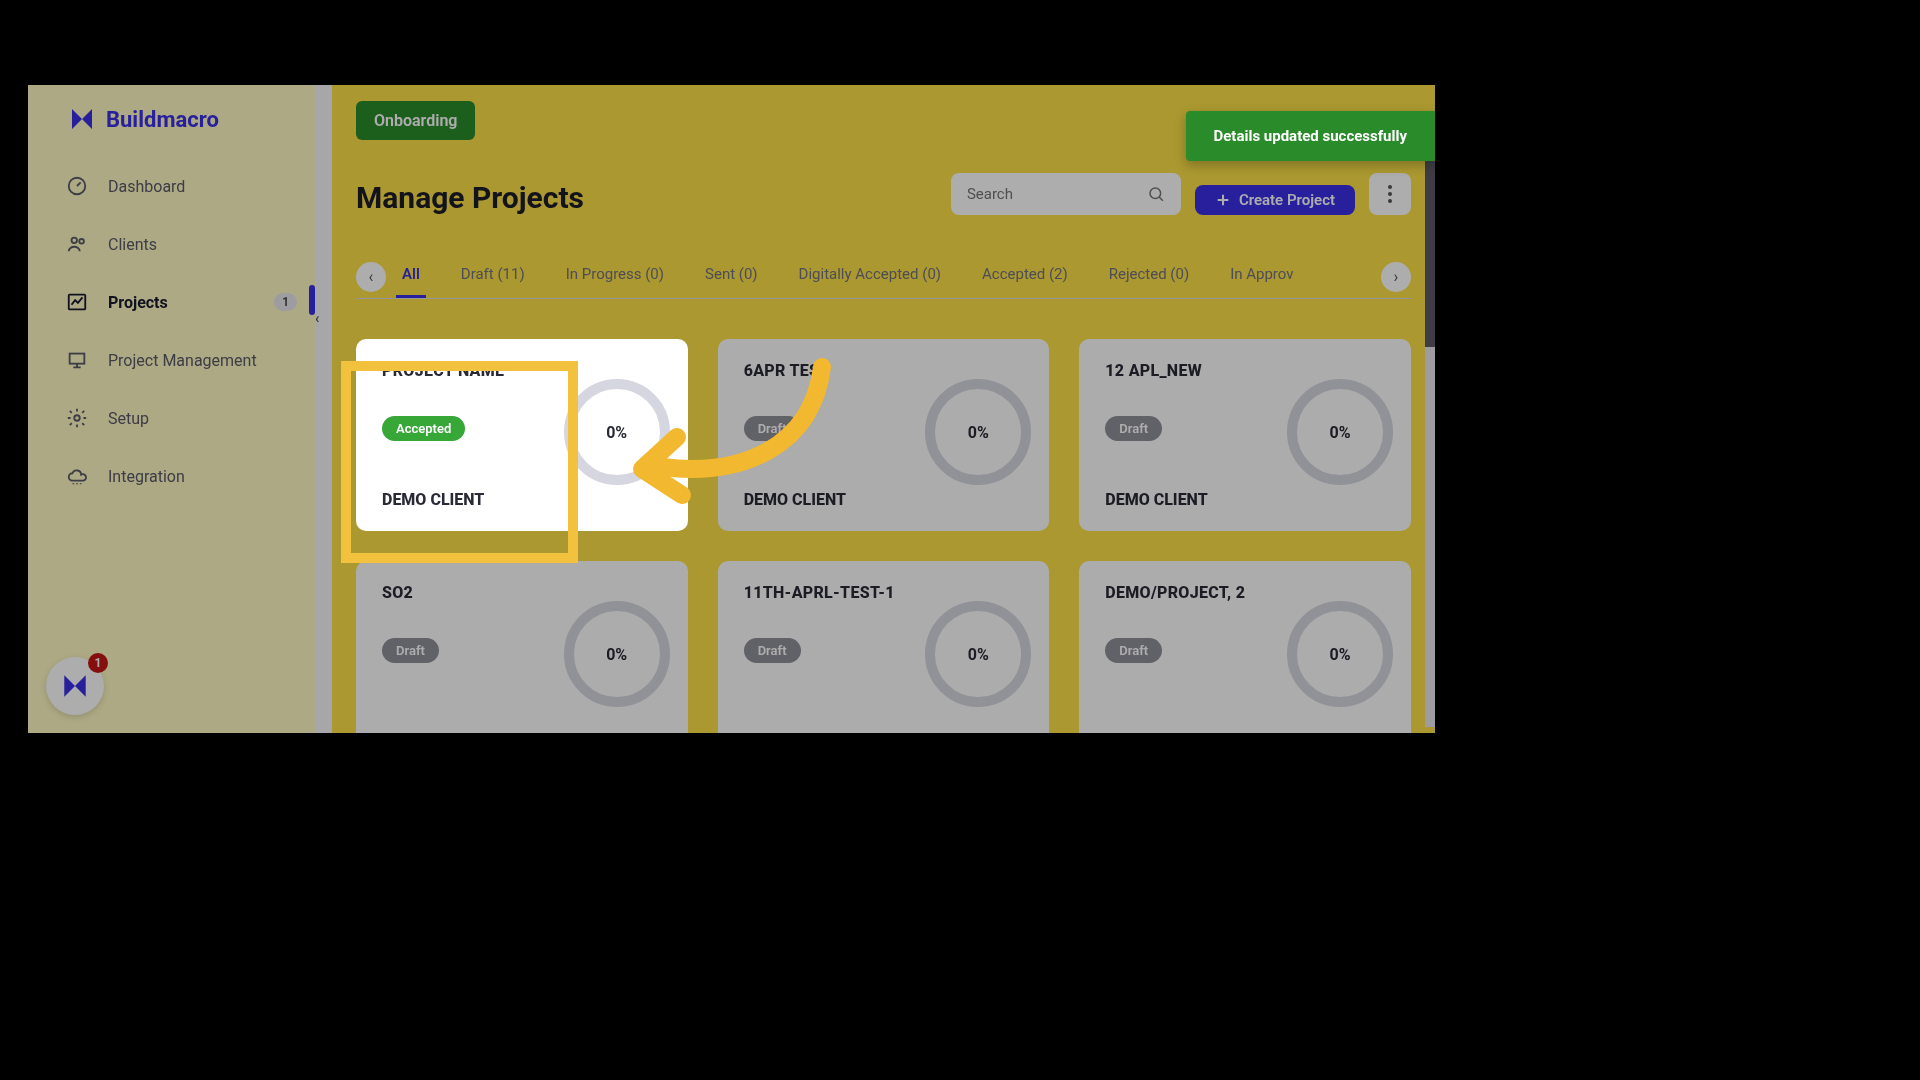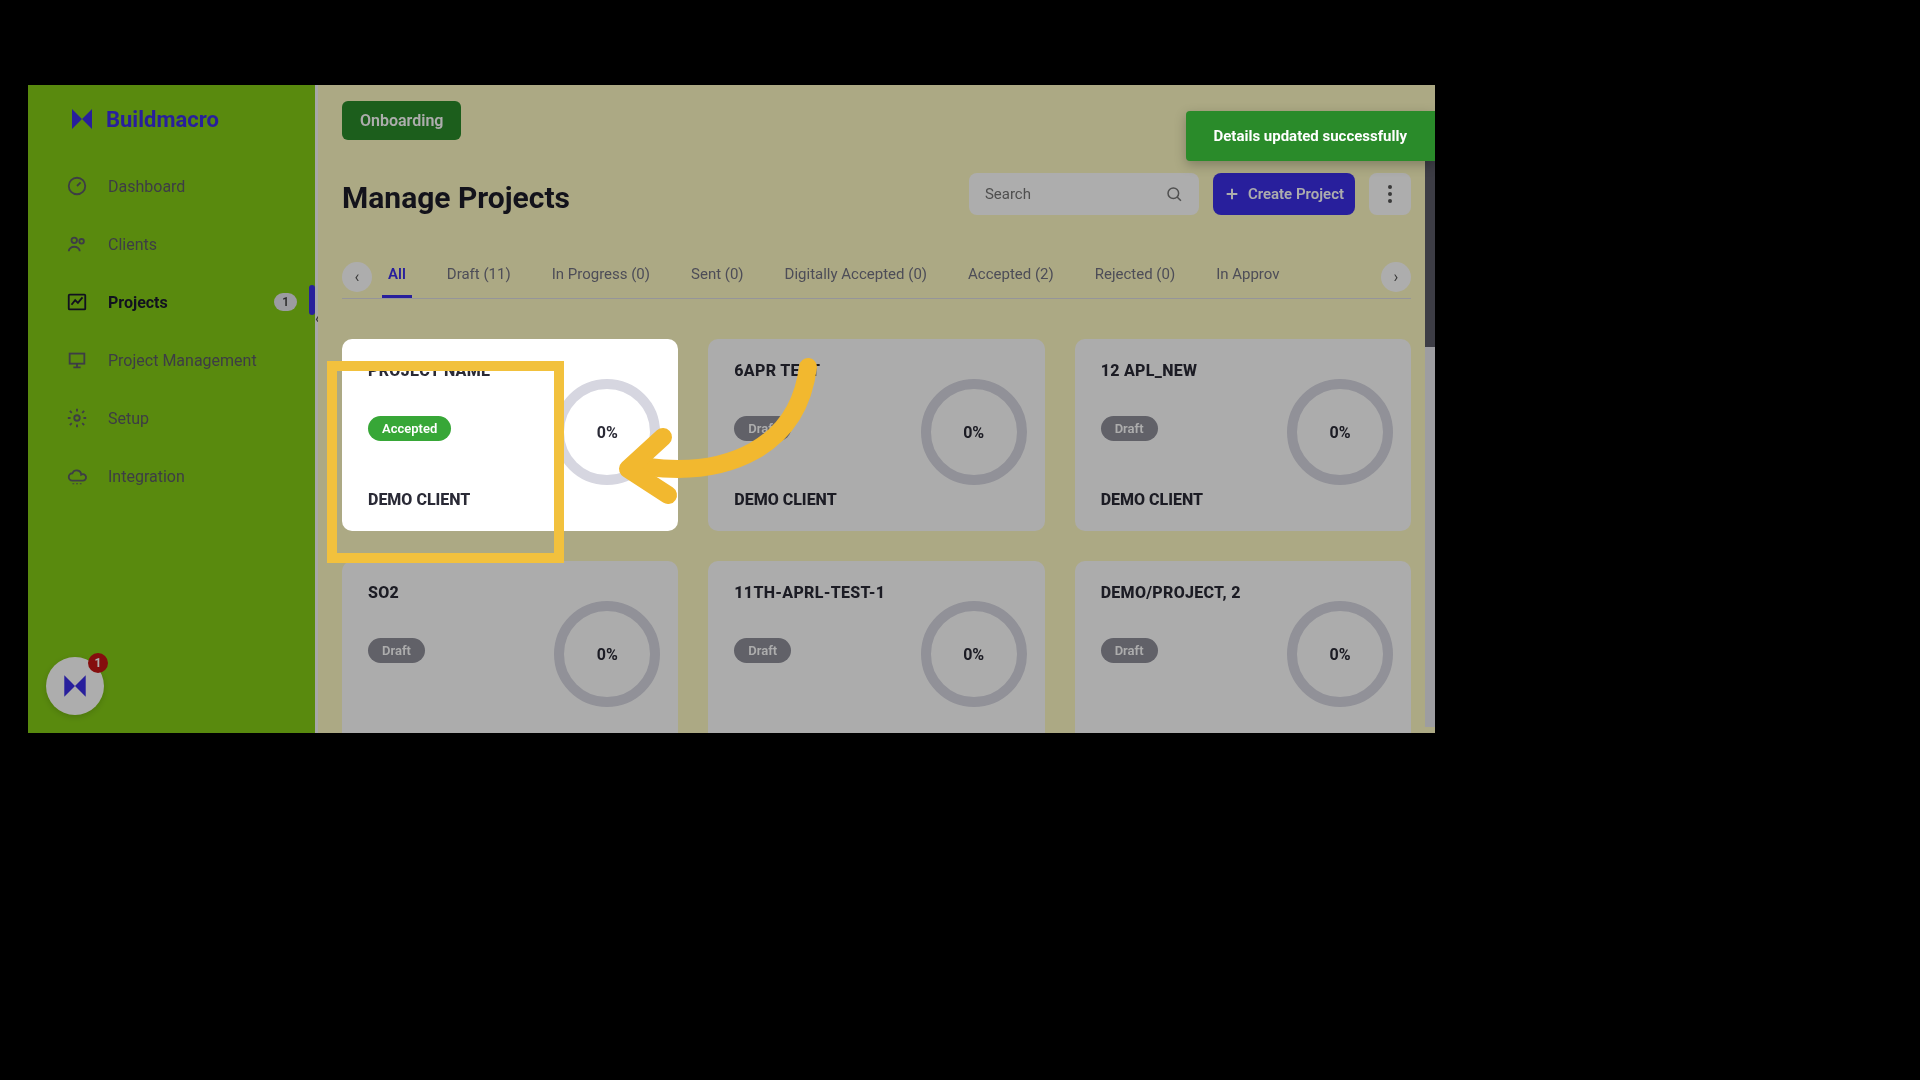--- a/index.html
+++ b/index.html
@@ -14,21 +14,21 @@
   background: #f7f7fa;
   overflow: hidden;
 }
 
 
 .sidebar {
   position: absolute;
   left: 0; top: 0;
   width: 287px;
   height: 100%;
-  background: #84cc16;
+  background: #fef9c3;
 }
 .logo-area {
   display: flex;
   align-items: center;
   gap: 10px;
   padding: 20px 0 24px 40px;
 }
 .logo-icon {
   width: 28px; height: 28px;
   position: relative;
@@ -105,25 +105,25 @@
   font-size: 12px;
   font-weight: 700;
   border-radius: 50%;
   width: 20px; height: 20px;
   display: flex; align-items: center; justify-content: center;
 }
 
 
 .main {
   position: absolute;
-  left: 290px;
+  left: 304px;
   top: 0;
   right: 0;
   height: 100%;
-  background: #fef9c3;
+  background: #fde047;
   padding: 10px 24px 0 24px;
 }
 .topbar {
   display: flex;
   align-items: center;
   height: 50px;
   gap: 16px;
 }
 .onboarding-btn {
   background: #2a8b2a;
@@ -164,22 +164,22 @@
   font-size: 15px;
   width: 100%;
   background: transparent;
   color: #333;
 }
 .create-btn {
   background: #3b2fe6;
   color: #fff;
   border: none;
   border-radius: 8px;
-  height: 42px;
-  padding: 0 11px;
+  height: 30px;
+  padding: 0 20px;
   font-size: 15px;
   font-weight: 600;
   display: flex; align-items: center; gap: 8px;
   cursor: pointer;
 }
 .more-btn {
   width: 42px; height: 42px;
   background: #fff;
   border: none;
   border-radius: 8px;

